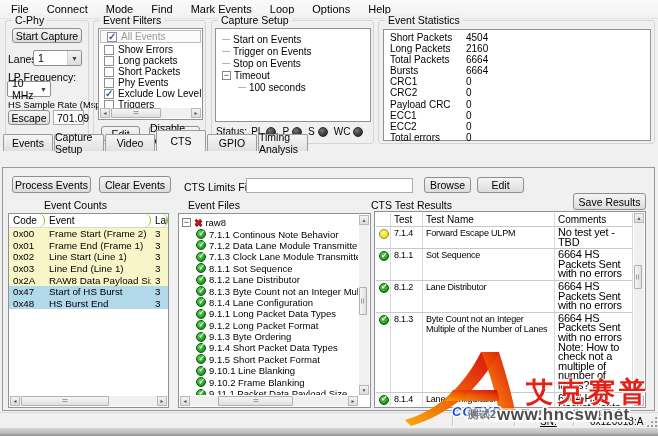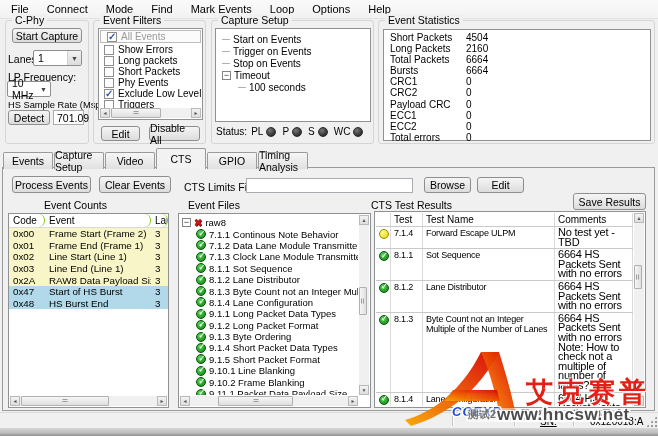--- a/index.html
+++ b/index.html
@@ -94,21 +94,21 @@
   .led-item { display:flex; align-items:center; gap:3px; }
 
   
   #grp-stats { left:378px; top:20px; width:277px; height:124px; }
   #stats-box { left:4px; top:8px; width:268px; height:112px; padding-top:2px; }
   .stat-row { height:11.1px; position:relative; font-size:10px; }
   .stat-row .sl { position:absolute; left:6px; }
   .stat-row .sv { position:absolute; left:82px; }
 
   
-  #tabstrip { position:absolute; left:3px; top:148px; height:21px; display:flex; align-items:flex-end; }
+  #tabstrip { position:absolute; left:3px; top:130px; height:21px; display:flex; align-items:flex-end; }
   .tab { width:50px; height:17px; background:linear-gradient(#f6f6f6,#e0e0e0);
          border:1px solid #9a9a9a; border-bottom:none; border-radius:2px 2px 0 0;
          display:flex; align-items:center; justify-content:center; font-size:10.5px;
          margin-right:1px; position:relative; z-index:1; }
   .tab.active { height:21px; background:#f2f2f2; z-index:3;
                 box-shadow:0 2px 0 #f0f0f0; }
   #tabpage { position:absolute; left:2px; top:167px; width:653px; height:244px;
              border:1px solid #9a9a9a; background:#f0f0f0; z-index:0; }
 
   
@@ -225,21 +225,21 @@
 <div class="combo" id="combo-lanes">
   <span>1</span>
   <span class="arr">▼</span>
 </div>
 <div class="lbl" id="lbl-lp">LP Frequency:</div>
 <div class="combo" id="combo-lp">
   <span>10 MHz</span>
   <span class="arr" style="border:none;background:none">▼</span>
 </div>
 <div class="lbl" id="lbl-hs">HS Sample Rate (Msps):</div>
-<div class="btn" id="btn-detect">Detect</div>
+<div class="btn" id="btn-detect">Escape</div>
 <div class="field" id="fld-rate">701.09</div>
 
 <div class="group" id="grp-filters">
   <div class="gtitle">Event Filters</div>
   <div class="whitebox" id="filters-list">
     <div id="flt-header" class="checked">
       <span class="cb"></span>
       <span>All Events</span>
     </div>
     <div>

